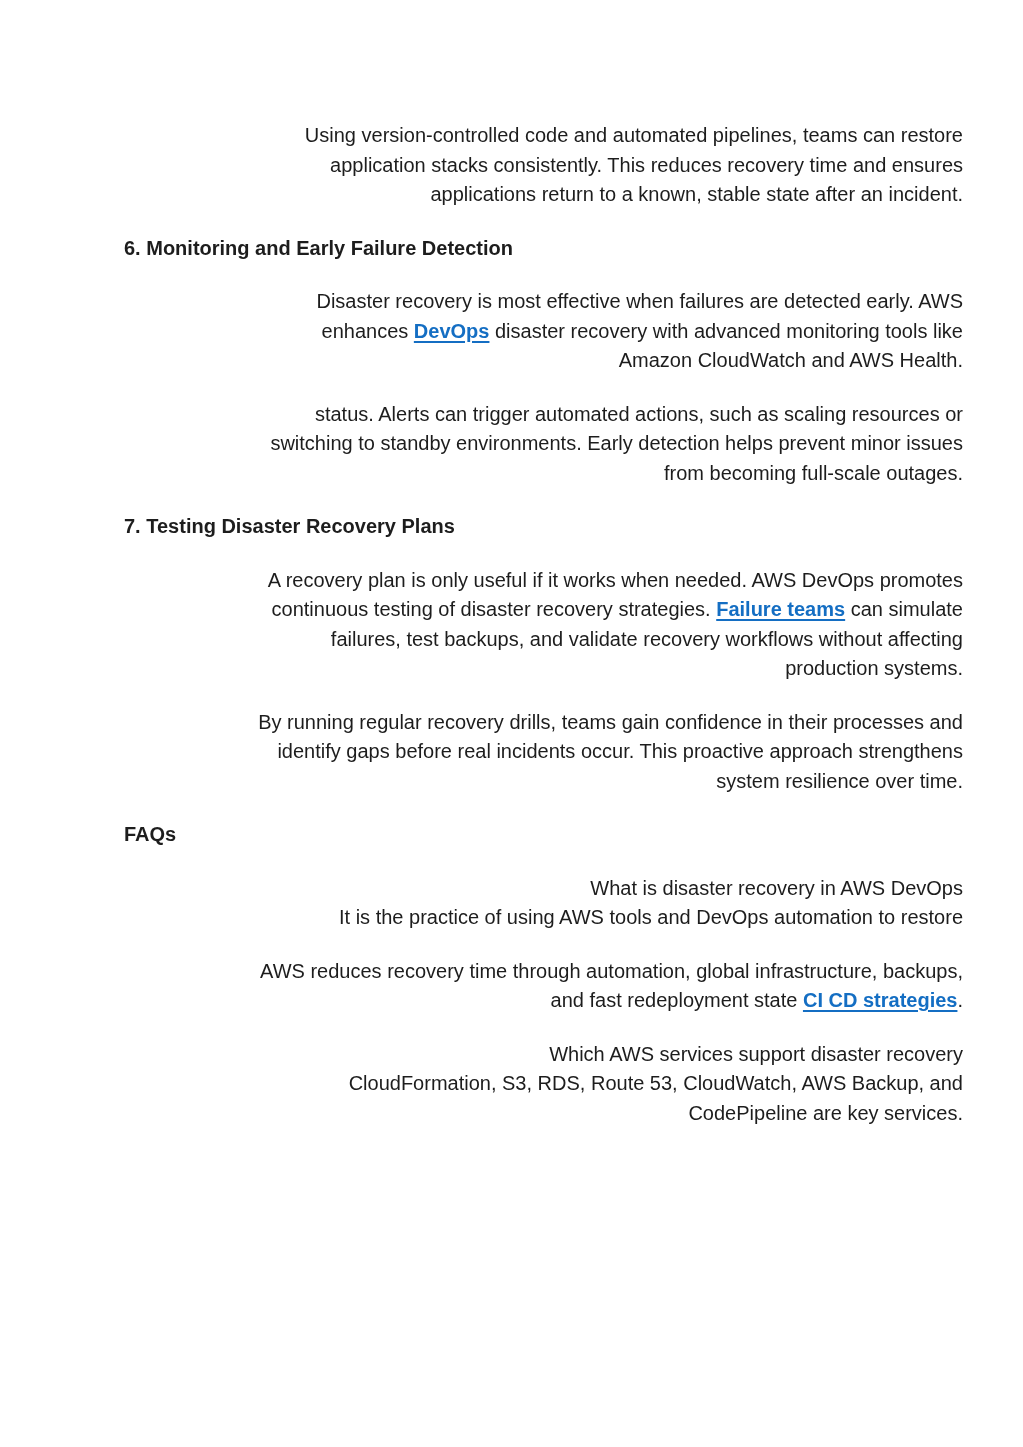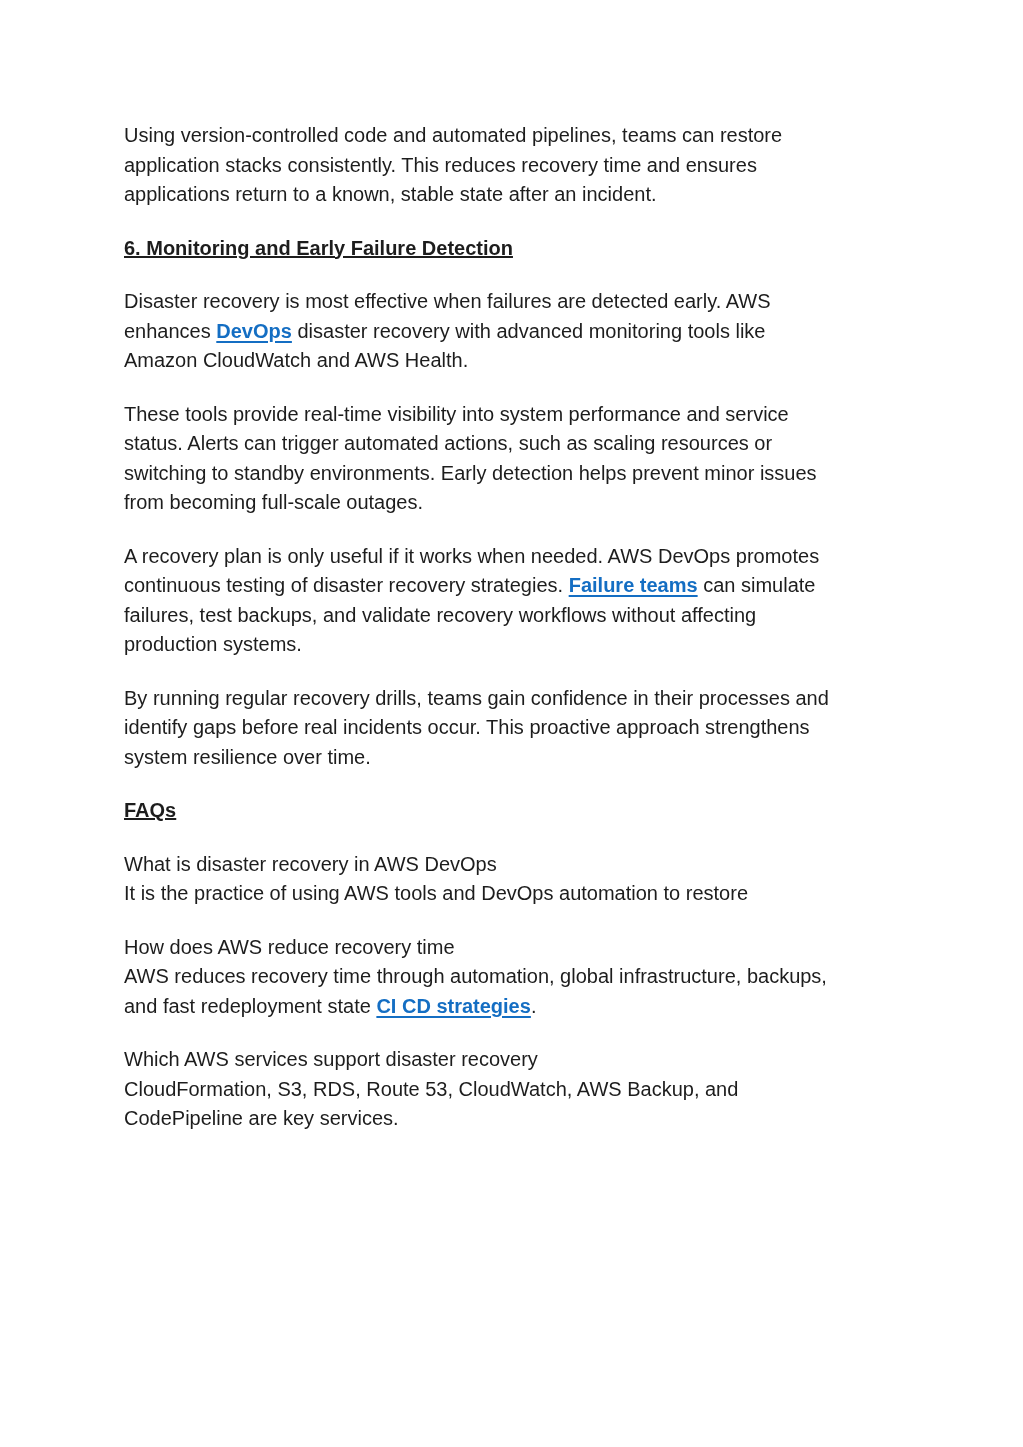--- a/index.html
+++ b/index.html
@@ -30,25 +30,25 @@
   }
   .para {
     margin: 0 0 24px 0;
   }
   .heading {
     font-family: inherit;
     font-size: inherit;
     line-height: inherit;
     font-weight: 700;
     margin: 0 0 24px 0;
-    text-decoration: underline;
   }
   .ln {
     display: block;
     white-space: nowrap;
+    text-align: right;
   }
   .link {
     color: var(--link);
     font-weight: 700;
     text-decoration: underline;
     text-underline-offset: 3px;
     cursor: pointer;
   }
 </style>
 </head>
@@ -64,26 +64,26 @@
 
   <h2 class="heading">6. Monitoring and Early Failure Detection</h2>
 
   <p class="para">
     <span class="ln">Disaster recovery is most effective when failures are detected early. AWS</span>
     <span class="ln"><span>enhances </span><a class="link" href="#">DevOps</a><span> disaster recovery with advanced monitoring tools like</span></span>
     <span class="ln">Amazon CloudWatch and AWS Health.</span>
   </p>
 
   <p class="para">
-    <span class="ln">These tools provide real-time visibility into system performance and service</span>
     <span class="ln">status. Alerts can trigger automated actions, such as scaling resources or</span>
     <span class="ln">switching to standby environments. Early detection helps prevent minor issues</span>
     <span class="ln">from becoming full-scale outages.</span>
   </p>
 
+  <h2 class="heading">7. Testing Disaster Recovery Plans</h2>
 
   <p class="para">
     <span class="ln">A recovery plan is only useful if it works when needed. AWS DevOps promotes</span>
     <span class="ln"><span>continuous testing of disaster recovery strategies. </span><a class="link" href="#">Failure teams</a><span> can simulate</span></span>
     <span class="ln">failures, test backups, and validate recovery workflows without affecting</span>
     <span class="ln">production systems.</span>
   </p>
 
   <p class="para">
     <span class="ln">By running regular recovery drills, teams gain confidence in their processes and</span>
@@ -92,21 +92,20 @@
   </p>
 
   <h2 class="heading">FAQs</h2>
 
   <p class="para">
     <span class="ln">What is disaster recovery in AWS DevOps</span>
     <span class="ln">It is the practice of using AWS tools and DevOps automation to restore</span>
   </p>
 
   <p class="para">
-    <span class="ln">How does AWS reduce recovery time</span>
     <span class="ln">AWS reduces recovery time through automation, global infrastructure, backups,</span>
     <span class="ln"><span>and fast redeployment state </span><a class="link" href="#">CI CD strategies</a><span>.</span></span>
   </p>
 
   <p class="para">
     <span class="ln">Which AWS services support disaster recovery</span>
     <span class="ln">CloudFormation, S3, RDS, Route 53, CloudWatch, AWS Backup, and</span>
     <span class="ln">CodePipeline are key services.</span>
   </p>
 

